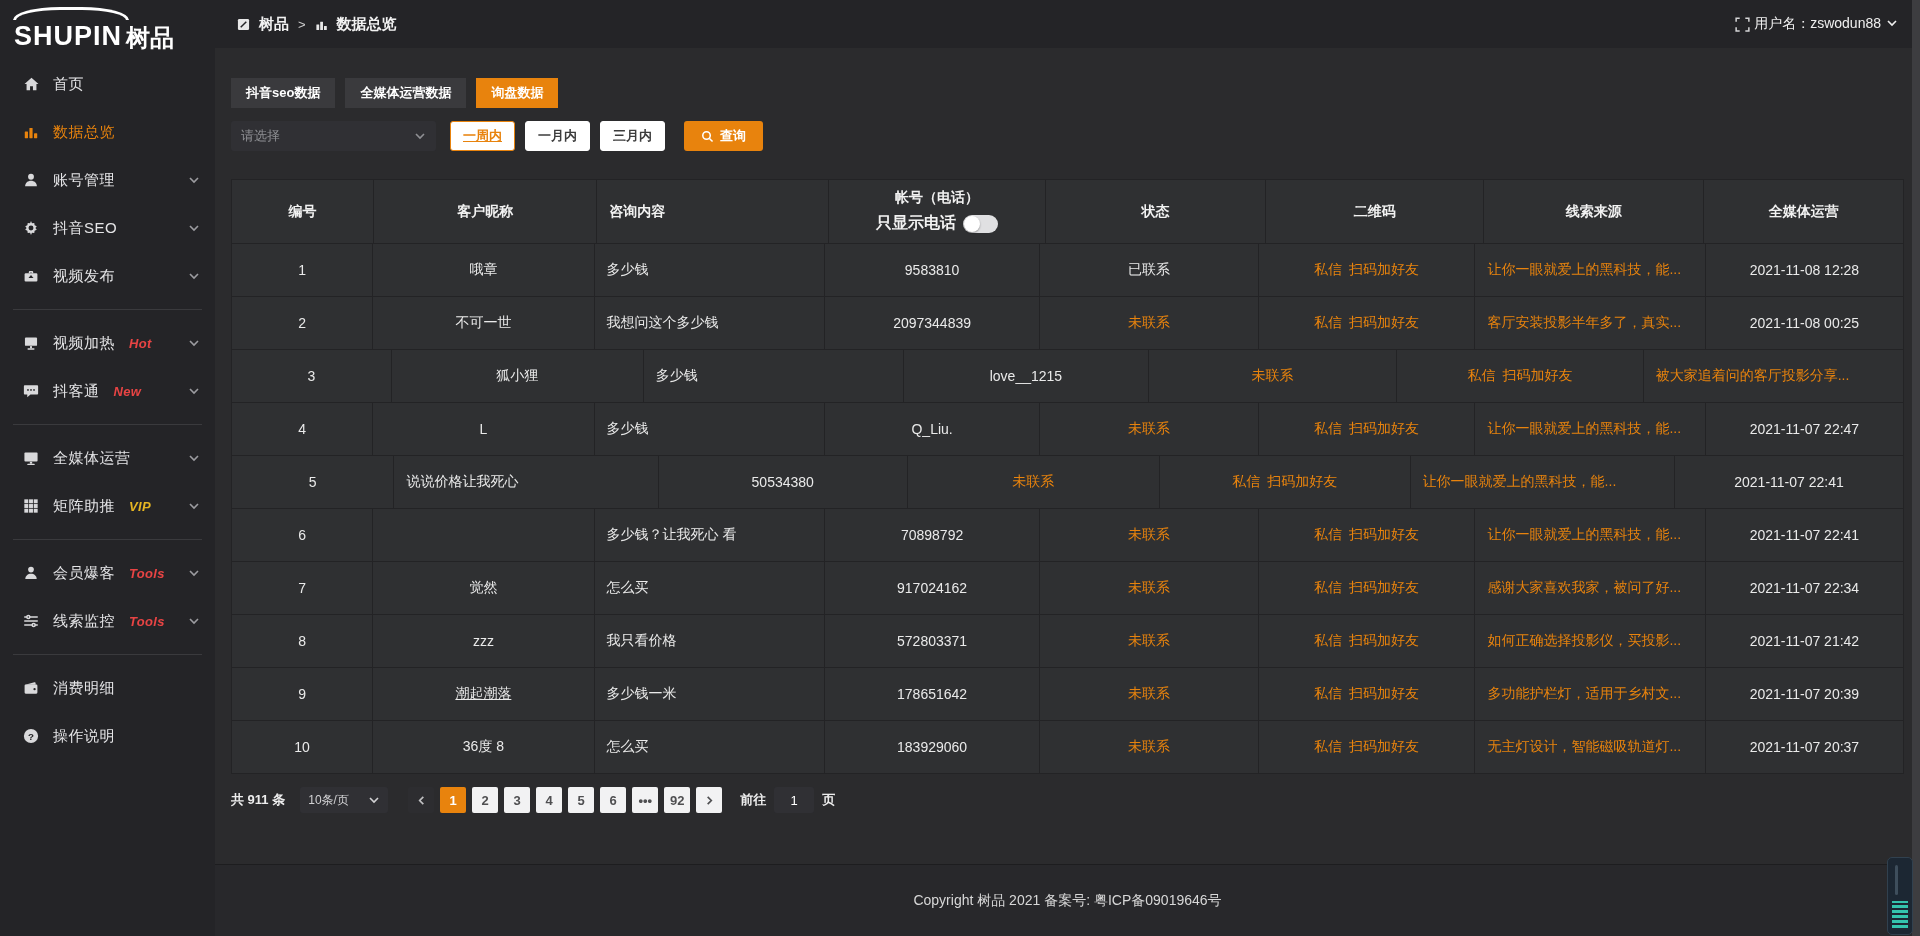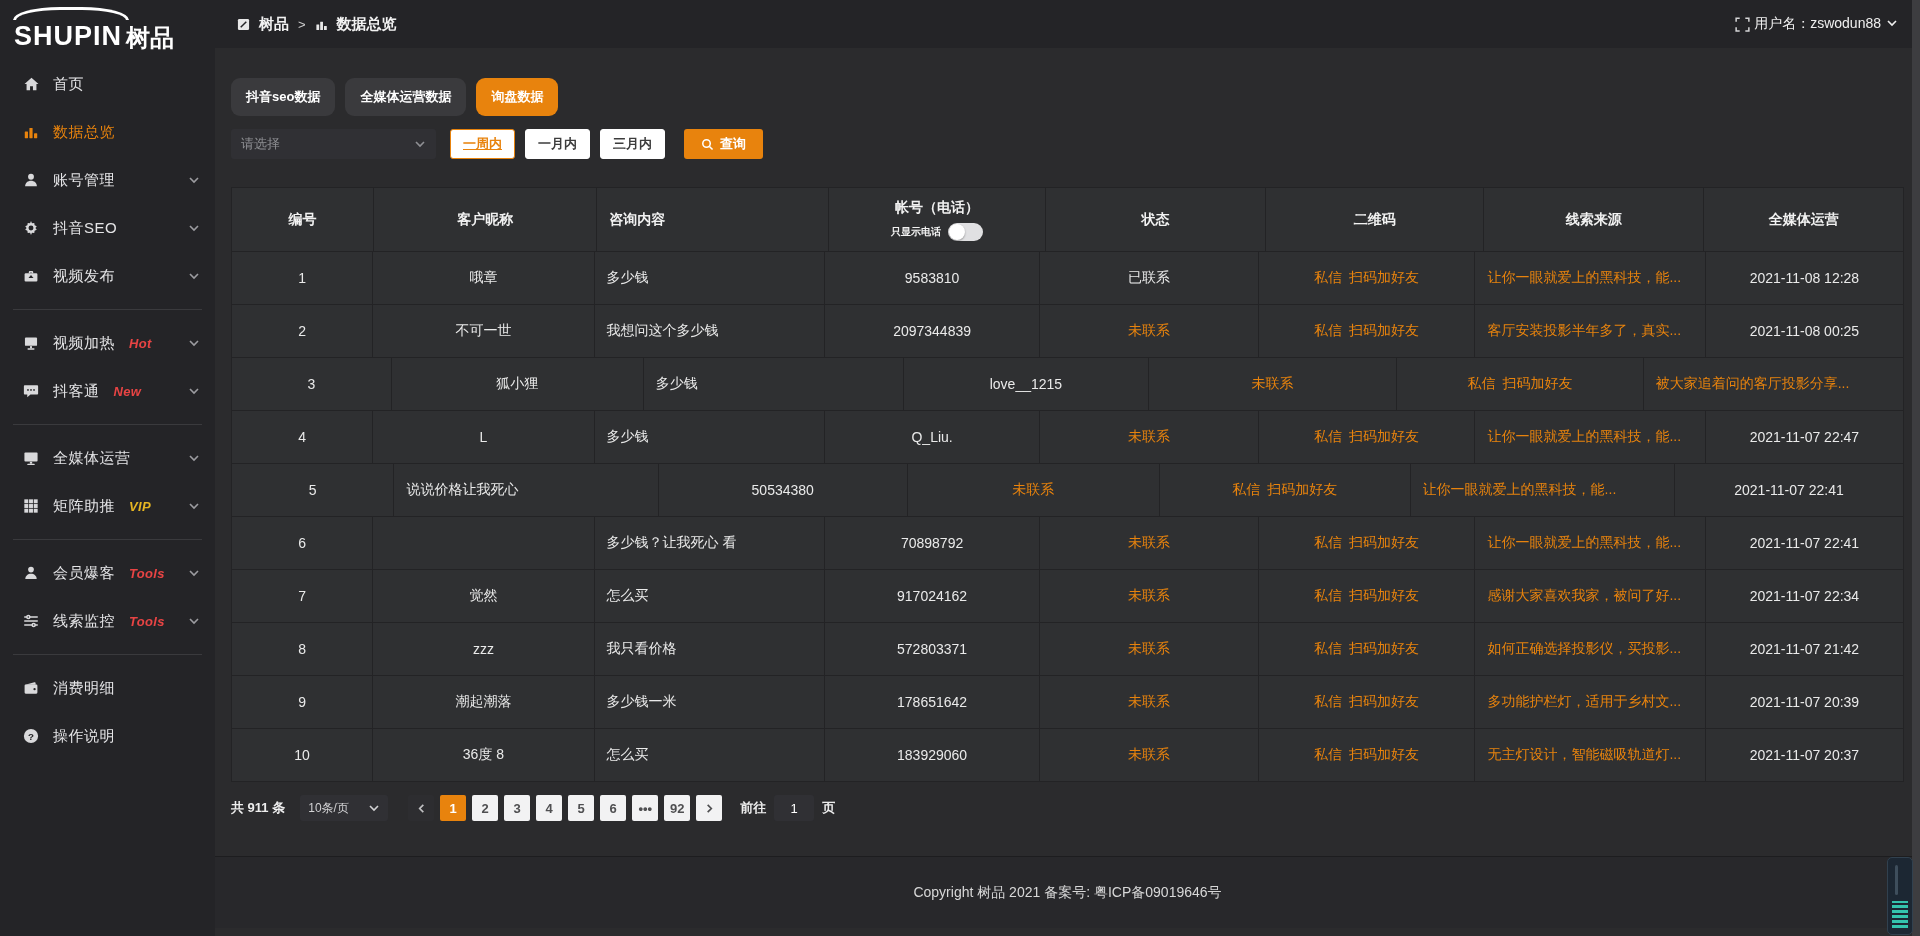--- a/index.html
+++ b/index.html
@@ -34,22 +34,22 @@
   .crumbs { display:flex; align-items:center; gap:9px; color:#f2f2f2; font-size:15px; font-weight:bold; }
   .crumbs .icon { display:flex; color:#e8e8e8; }
   .crumb-sep { color:#cfcfcf; font-weight:normal; font-size:13px; }
   .user-area { display:flex; align-items:center; gap:4px; color:#f0f0f0; font-size:14px; }
   .user-name { display:flex; align-items:center; gap:5px; cursor:pointer; }
   .fullscreen { display:flex; color:#d5d5d7; cursor:pointer; }
 
   .content { padding:0 16px; }
 
   .tabs { margin-top:30px; display:flex; gap:10px; }
-  .tab { height:38px; padding:0 15px; background:#3a3a3d; color:#fff; font-size:13px; font-weight:bold;
-    border:none; border-radius:9px; cursor:pointer; font-family:inherit; }
+  .tab { height:30px; padding:0 15px; background:#3a3a3d; color:#fff; font-size:13px; font-weight:bold;
+    border:none; border-radius:0; cursor:pointer; font-family:inherit; }
   .tab.active { background:#e8830d; }
 
   .filters { margin-top:13px; display:flex; align-items:center; }
   .select-box { width:205px; height:30px; background:#303034; border-radius:3px; display:flex; align-items:center;
     justify-content:space-between; padding:0 10px; color:#8f9094; font-size:13px; margin-right:14px; cursor:pointer; }
   .select-box .chev { display:flex; color:#8f9094; }
   .range-btn { height:30px; min-width:62px; padding:0 12px; background:#fff; color:#3c3c3c; font-size:13px; font-weight:bold;
     border:1px solid #fff; border-radius:3px; margin-right:10px; cursor:pointer; font-family:inherit; }
   .range-btn.active { color:#e8830d; border-color:#e8830d;text-decoration:underline; }
   .query-btn { height:30px; padding:0 17px; margin-left:9px; background:#e8830d; color:#fff; font-size:13px; font-weight:bold;
@@ -58,21 +58,21 @@
   
   .grid { margin-top:28px; background:#232325; padding:1px; }
   .tr { display:flex; column-gap:1px; margin-bottom:1px; }
   .tr:last-child { margin-bottom:0; }
   .cell { background:#2f3032; display:flex; align-items:center; min-width:0; }
   .th { height:63px; color:#f2f2f2; font-size:14px; font-weight:bold; }
   .td { height:52px; font-size:14px; color:#eaeaea; }
   .al-center { justify-content:center; padding:0 6px; text-align:center; }
   .al-left { justify-content:flex-start; padding:0 12px; }
   .th-stack { display:flex; flex-direction:column; align-items:center; gap:6px; }
-  .th-sub { display:flex; align-items:center; font-weight:bold; font-size:10px; }
+  .th-sub { display:flex; align-items:center; font-weight:bold; font-size:16px; }
   .toggle { width:35px; height:18px; border-radius:9px; background:#e0e0e2; position:relative; margin-left:7px; cursor:pointer; }
   .toggle::after { content:""; position:absolute; width:16px; height:16px; border-radius:50%; background:#fff;
     top:1px; left:1px; box-shadow:0 1px 2px rgba(0,0,0,.35); }
   .org { color:#e8830d; }
   .qr-wrap { display:flex; gap:7px; justify-content:center; }
   .ellip { white-space:nowrap; overflow:hidden; }
 
   
   .pager { margin-top:13px; display:flex; align-items:center; font-size:13px; color:#ededed; }
   .pg-total { margin-right:15px; font-weight:bold; }
@@ -80,21 +80,21 @@
     justify-content:space-between; padding:0 8px; color:#d2d2d4; font-size:12px; margin-right:20px; cursor:pointer; }
   .pg-btn { min-width:26px; height:26px; margin-right:6px; background:#f2f2f3; color:#4f4f51; font-weight:bold; font-size:13px;
     border:none; border-radius:2px; display:flex; align-items:center; justify-content:center; padding:0 5px; cursor:pointer; font-family:inherit; }
   .pg-btn.active { background:#e8830d; color:#fff; }
   .pg-btn.prev { background:#2d2d30; color:#c0c0c2; }
   .pg-goto { margin-left:12px; display:flex; align-items:center; gap:8px; font-weight:bold; }
   .pg-input { width:40px; height:26px; background:#303034; border:none; border-radius:3px; color:#fff;
     text-align:center; font-size:13px; font-family:inherit; }
 
   
-  .footer { position:absolute; left:0; right:0; bottom:8px; height:72px; background:#28282b; border-top:1px solid #1d1d1f;
+  .footer { position:absolute; left:0; right:0; bottom:0; height:72px; background:#28282b; border-top:1px solid #1d1d1f;
     display:flex; align-items:center; justify-content:center; color:#d8d8d8; font-size:14px; }
 
   
   .scrollbar { position:absolute; right:0; top:0; width:8px; height:936px; background:#3d3d40; z-index:20; }
   .mini-widget { position:absolute; right:7px; bottom:1px; width:26px; height:78px; background:#1c2733;
     border:1px solid #31414f; border-radius:5px; z-index:21; }
   .mini-widget::before { content:""; position:absolute; left:7px; top:7px; width:3px; height:30px; background:#3e4e5c; border-radius:2px; }
   .mini-widget::after { content:""; position:absolute; left:4px; right:4px; bottom:6px; height:27px;
     background:repeating-linear-gradient(to top,#35c3ad 0 3px,transparent 3px 5px); }
 </style>
@@ -537,21 +537,21 @@
                 <span class="org">扫码加好友</span>
               </span>
             </div>
             <div class="cell td al-left" style="flex: 13.3 1 0%;">
               <span class="org ellip">如何正确选择投影仪，买投影...</span>
             </div>
             <div class="cell td al-center" style="flex: 12 1 0%;">2021-11-07 21:42</div>
           </div>
           <div class="tr">
             <div class="cell td al-center" style="flex: 8.3 1 0%;">9</div>
-            <div class="cell td al-center" style="flex: 13.5 1 0%;">潮起潮落</div>
+            <div class="cell td al-center" style="flex: 13.5 1 0%; text-decoration: underline;">潮起潮落</div>
             <div class="cell td al-left" style="flex: 13.3 1 0%;">多少钱一米</div>
             <div class="cell td al-center" style="flex: 13.1 1 0%;">178651642</div>
             <div class="cell td al-center" style="flex: 13.3 1 0%;">
               <span class="org">未联系</span>
             </div>
             <div class="cell td al-center" style="flex: 13.2 1 0%;">
               <span class="qr-wrap">
                 <span class="org">私信</span>
                 <span class="org">扫码加好友</span>
               </span>

